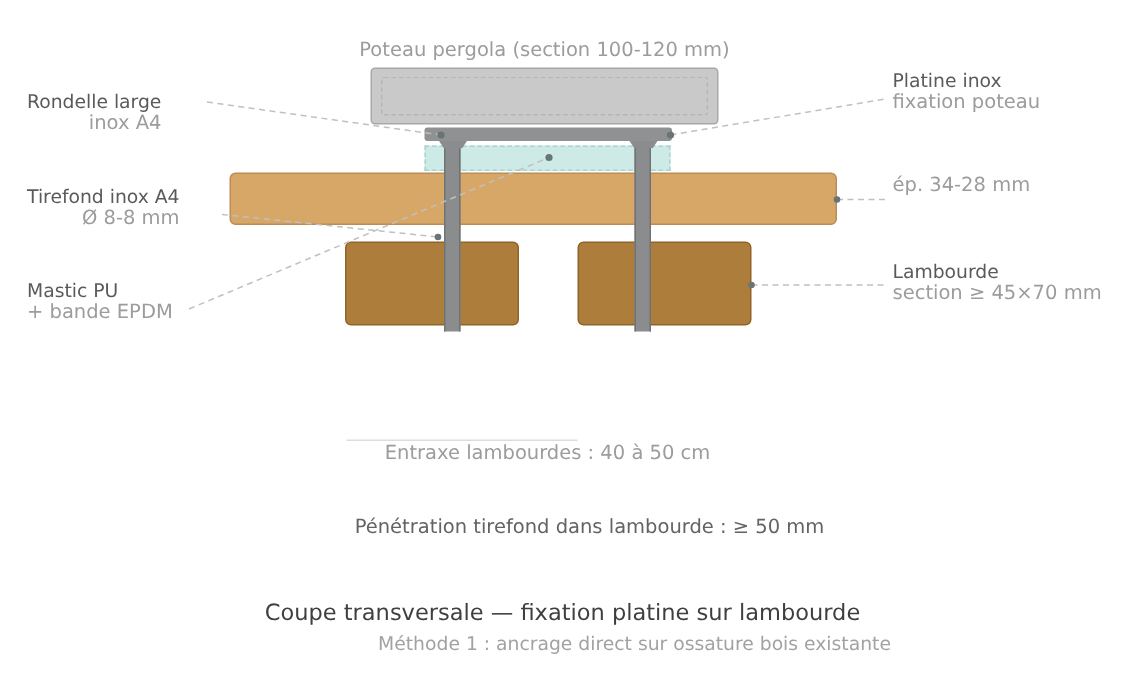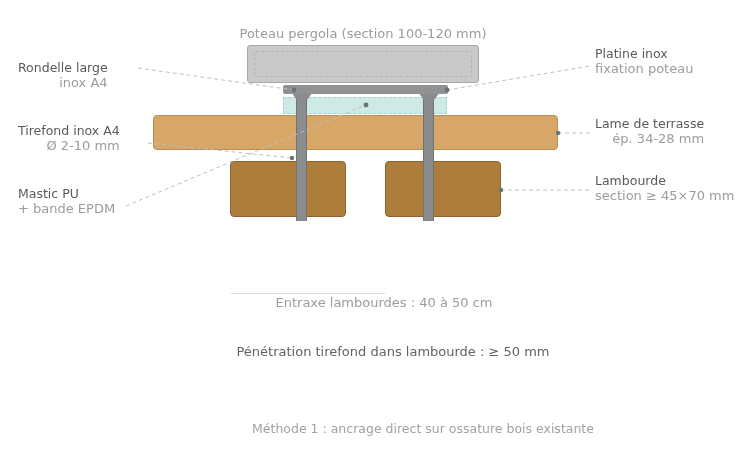--- a/index.html
+++ b/index.html
@@ -90,21 +90,21 @@
   .callout.cl-2 { left: 18px;  top: 186px; }
   .callout.cr-0 { left: 595px; top: 46px; }
   .callout.cr-1 { left: 595px; top: 116px; }
   .callout.cr-2 { left: 595px; top: 173px; }
 
   .dim-line {
     left: 231px; top: 293px; width: 154px; height: 0;
     border-top: 1px solid #dddddd;
   }
   .dim-text {
-    left: 384px; top: 295px; transform: translateX(-50%);
+    left: 365px; top: 295px; transform: translateX(-50%);
     font-size: 13px; color: var(--note-light);
     white-space: nowrap;
   }
   .pen-text {
     left: 365px; top: 344px; transform: translateX(-50%);
     font-size: 13px; color: var(--note-dark);
     white-space: nowrap;
     margin-left: 28px;
   }
   .footer-title {
@@ -163,39 +163,39 @@
     <circle cx="558" cy="133" r="2.2"></circle>
     <circle cx="501" cy="190" r="2.2"></circle>
   </svg>
 
   <div class="abs callout cl-0">
     <div class="l1">Rondelle large</div>
     <div class="l2">inox A4</div>
   </div>
   <div class="abs callout cl-1">
     <div class="l1">Tirefond inox A4</div>
-    <div class="l2">Ø 2-10 mm</div>
+    <div class="l2">Ø 8-8 mm</div>
   </div>
   <div class="abs callout cr-0">
     <div class="l1">Platine inox</div>
     <div class="l2">fixation poteau</div>
   </div>
 
   <div class="abs callout cl-2">
     <div class="l1">Mastic PU</div>
     <div class="l2">+ bande EPDM</div>
   </div>
   <div class="abs callout cr-1">
-    <div class="l1">Lame de terrasse</div>
     <div class="l2">ép. 34-28 mm</div>
   </div>
   <div class="abs callout cr-2">
     <div class="l1">Lambourde</div>
     <div class="l2">section ≥ 45×70 mm</div>
   </div>
 
   <div class="abs dim-line"></div>
   <div class="abs dim-text">Entraxe lambourdes : 40 à 50 cm</div>
   <div class="abs pen-text">Pénétration tirefond dans lambourde : ≥ 50 mm</div>
 
+  <div class="abs footer-title">Coupe transversale — fixation platine sur lambourde</div>
   <div class="abs footer-subtitle">Méthode 1 : ancrage direct sur ossature bois existante</div>
 
 </div>
 
 </body></html>

